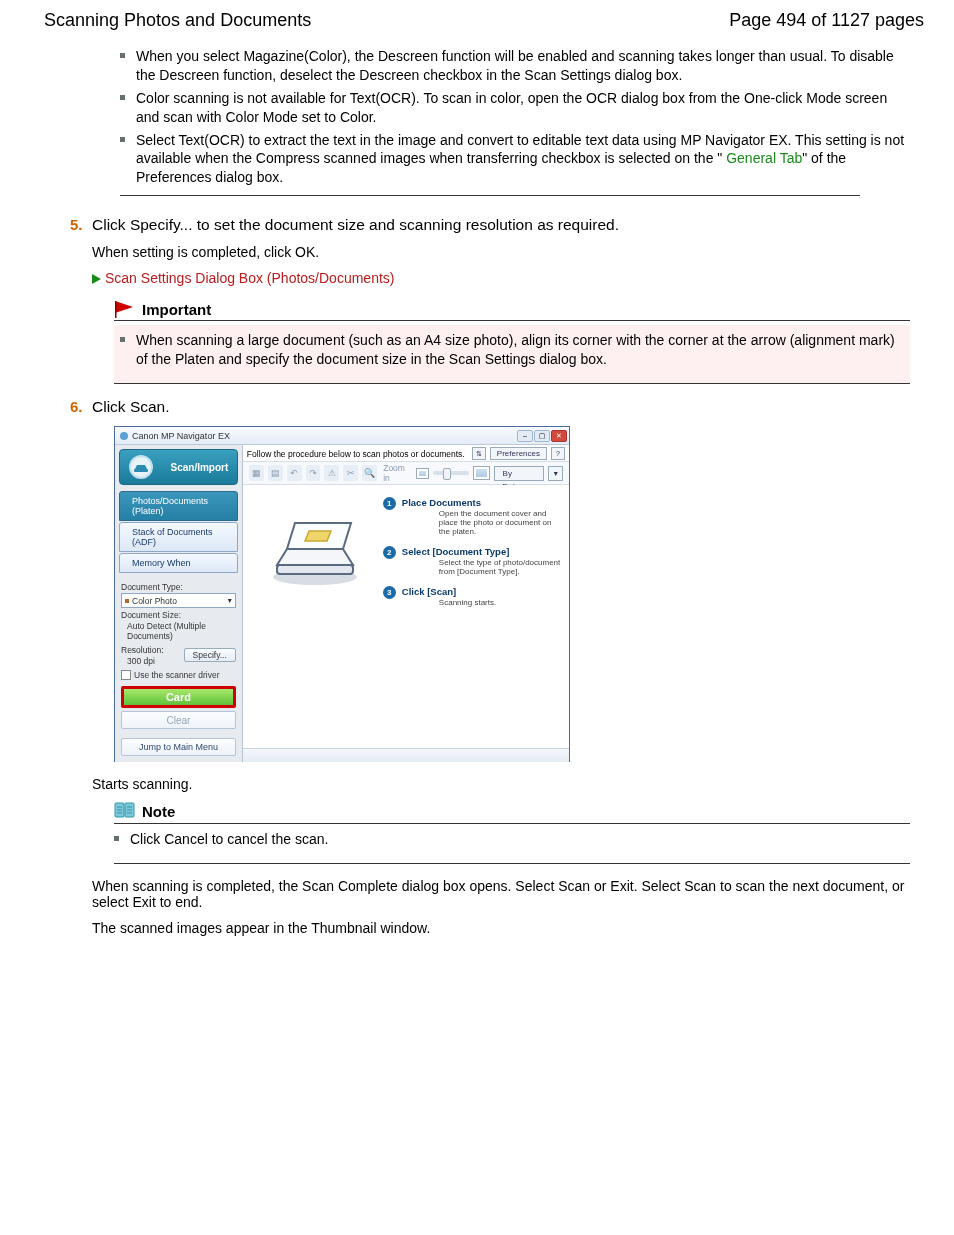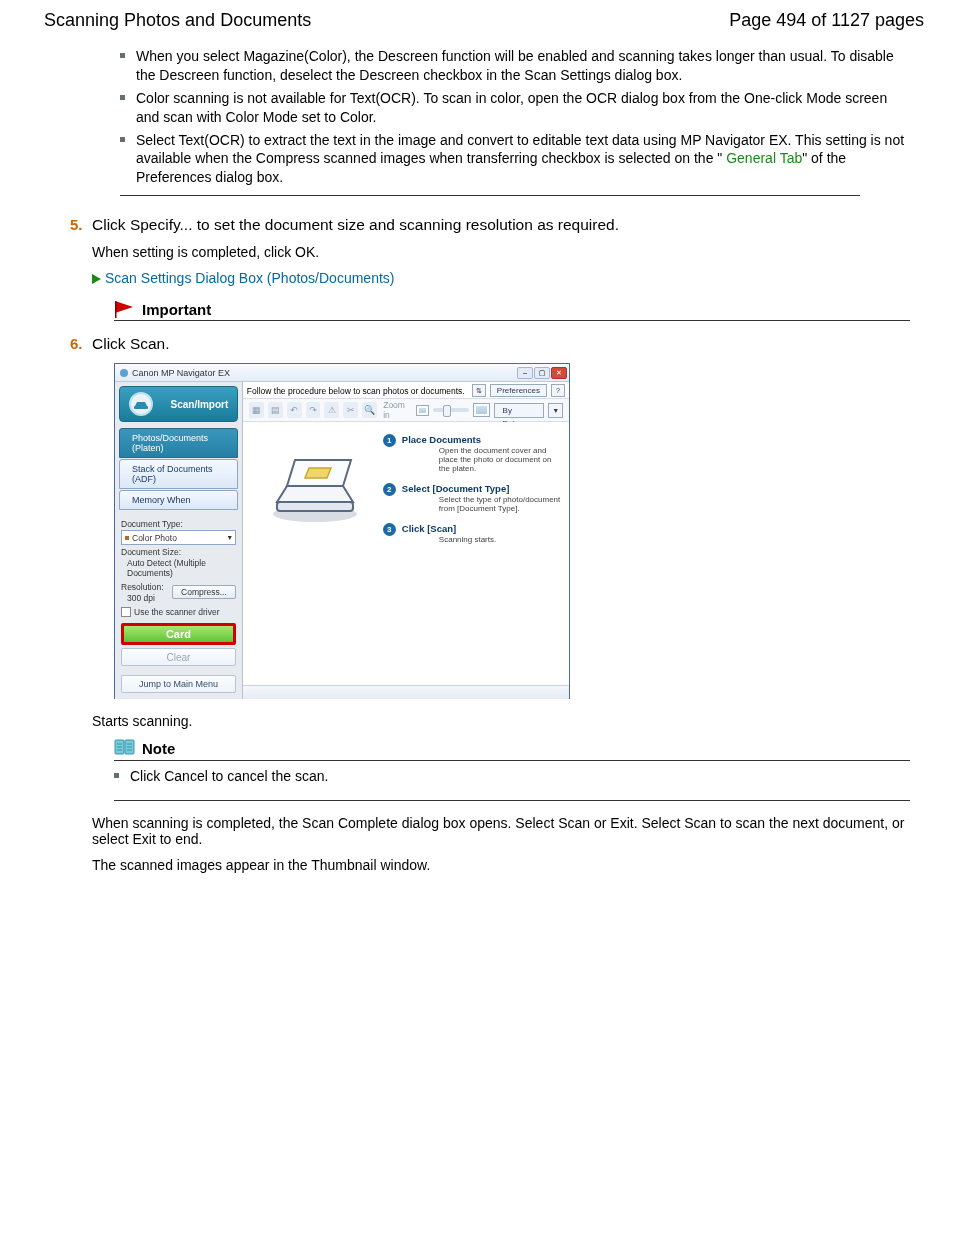--- a/index.html
+++ b/index.html
@@ -8,21 +8,21 @@
   .content { padding: 0 44px 0 70px; }
   ul.bullets { list-style: none; margin: 0 0 6px 50px; }
   ul.bullets li { position: relative; padding: 2px 0 2px 16px; line-height: 1.35; }
   ul.bullets li::before { content: ""; position: absolute; left: 0; top: 8px; width: 5px; height: 5px; background: #666e70; }
   .link-green { color: #1a8a1a; }
   .rule { height: 1px; background: #333; margin: 6px 50px 20px 50px; }
   .step { position: relative; padding-left: 22px; margin-bottom: 10px; }
   .step-num { position: absolute; left: 0; top: 0; font-weight: bold; color: #cc6600; font-size: 15px; }
   .step-title { font-size: 15.5px; margin-bottom: 10px; }
   .step-body { font-size: 14px; margin-bottom: 10px; }
-  .arrow-link { color: #0369a1; font-size: 14px; margin-bottom: 14px; }
+  .arrow-link { color: #b91c1c; font-size: 14px; margin-bottom: 14px; }
   .arrow-link::before { content: ""; display: inline-block; width: 0; height: 0; border-top: 5px solid transparent; border-bottom: 5px solid transparent; border-left: 9px solid #1a8a1a; margin-right: 4px; vertical-align: -1px; }
   .callout { margin: 0 0 14px 22px; }
   .callout.pink .callout-body { background: #fef0f0; }
   .callout-header { display: flex; align-items: center; gap: 6px; border-bottom: 1.5px solid #333; padding-bottom: 2px; margin-bottom: 4px; }
   .flag-wrap { position: relative; width: 22px; height: 18px; }
   .flag-wrap svg { display: block; }
   .callout-title { font-weight: bold; font-size: 15px; }
   .callout-body ul.bullets { margin-left: 0; }
   .callout.pink .callout-body { padding: 4px 6px 6px 6px; }
   .callout-body { border-bottom: 1px solid #333; padding-bottom: 6px; }
@@ -107,20 +107,25 @@
     <div class="callout pink">
       <div class="callout-header">
         <span class="flag-wrap">
           <svg width="22" height="18" viewBox="0 0 22 18">
               <polygon points="1,1 19,7 1,13" fill="#d00000"></polygon>
               <rect x="1" y="1" width="1.5" height="17" fill="#8a0000"></rect>
             </svg>
         </span>
         <span class="callout-title">Important</span>
       </div>
+      <div class="callout-body">
+        <ul class="bullets">
+          <li>When scanning a large document (such as an A4 size photo), align its corner with the corner at the arrow (alignment mark) of the Platen and specify the document size in the Scan Settings dialog box.</li>
+        </ul>
+      </div>
     </div>
   </div>
 
   <div class="step">
     <div class="step-num">6.</div>
     <div class="step-title">Click Scan.</div>
 
     <div class="screenshot">
       <div class="scr-titlebar">
         <div class="scr-title-left">
@@ -157,21 +162,21 @@
                 <span class="ph" style="margin-right:3px;"></span>
                 <span>Color Photo</span>
               </div>
             <div class="scr-label">Document Size:</div>
             <div style="padding-left:6px;font-size:8.5px;">Auto Detect (Multiple Documents)</div>
             <div class="scr-row">
               <div>
                 <div class="scr-label">Resolution:</div>
                 <div style="padding-left:6px;font-size:8.5px;">300 dpi</div>
               </div>
-              <div class="scr-mini-btn">Compress...</div>
+              <div class="scr-mini-btn">Specify...</div>
             </div>
             <div class="scr-check">
               <div class="box"></div>
               <span>Use the scanner driver</span>
             </div>
           </div>
           <div class="scr-scan-btn">Card</div>
           <div class="scr-clear-btn">Clear</div>
           <div class="scr-side-spacer"></div>
           <div class="scr-jump-btn">Jump to Main Menu</div>

